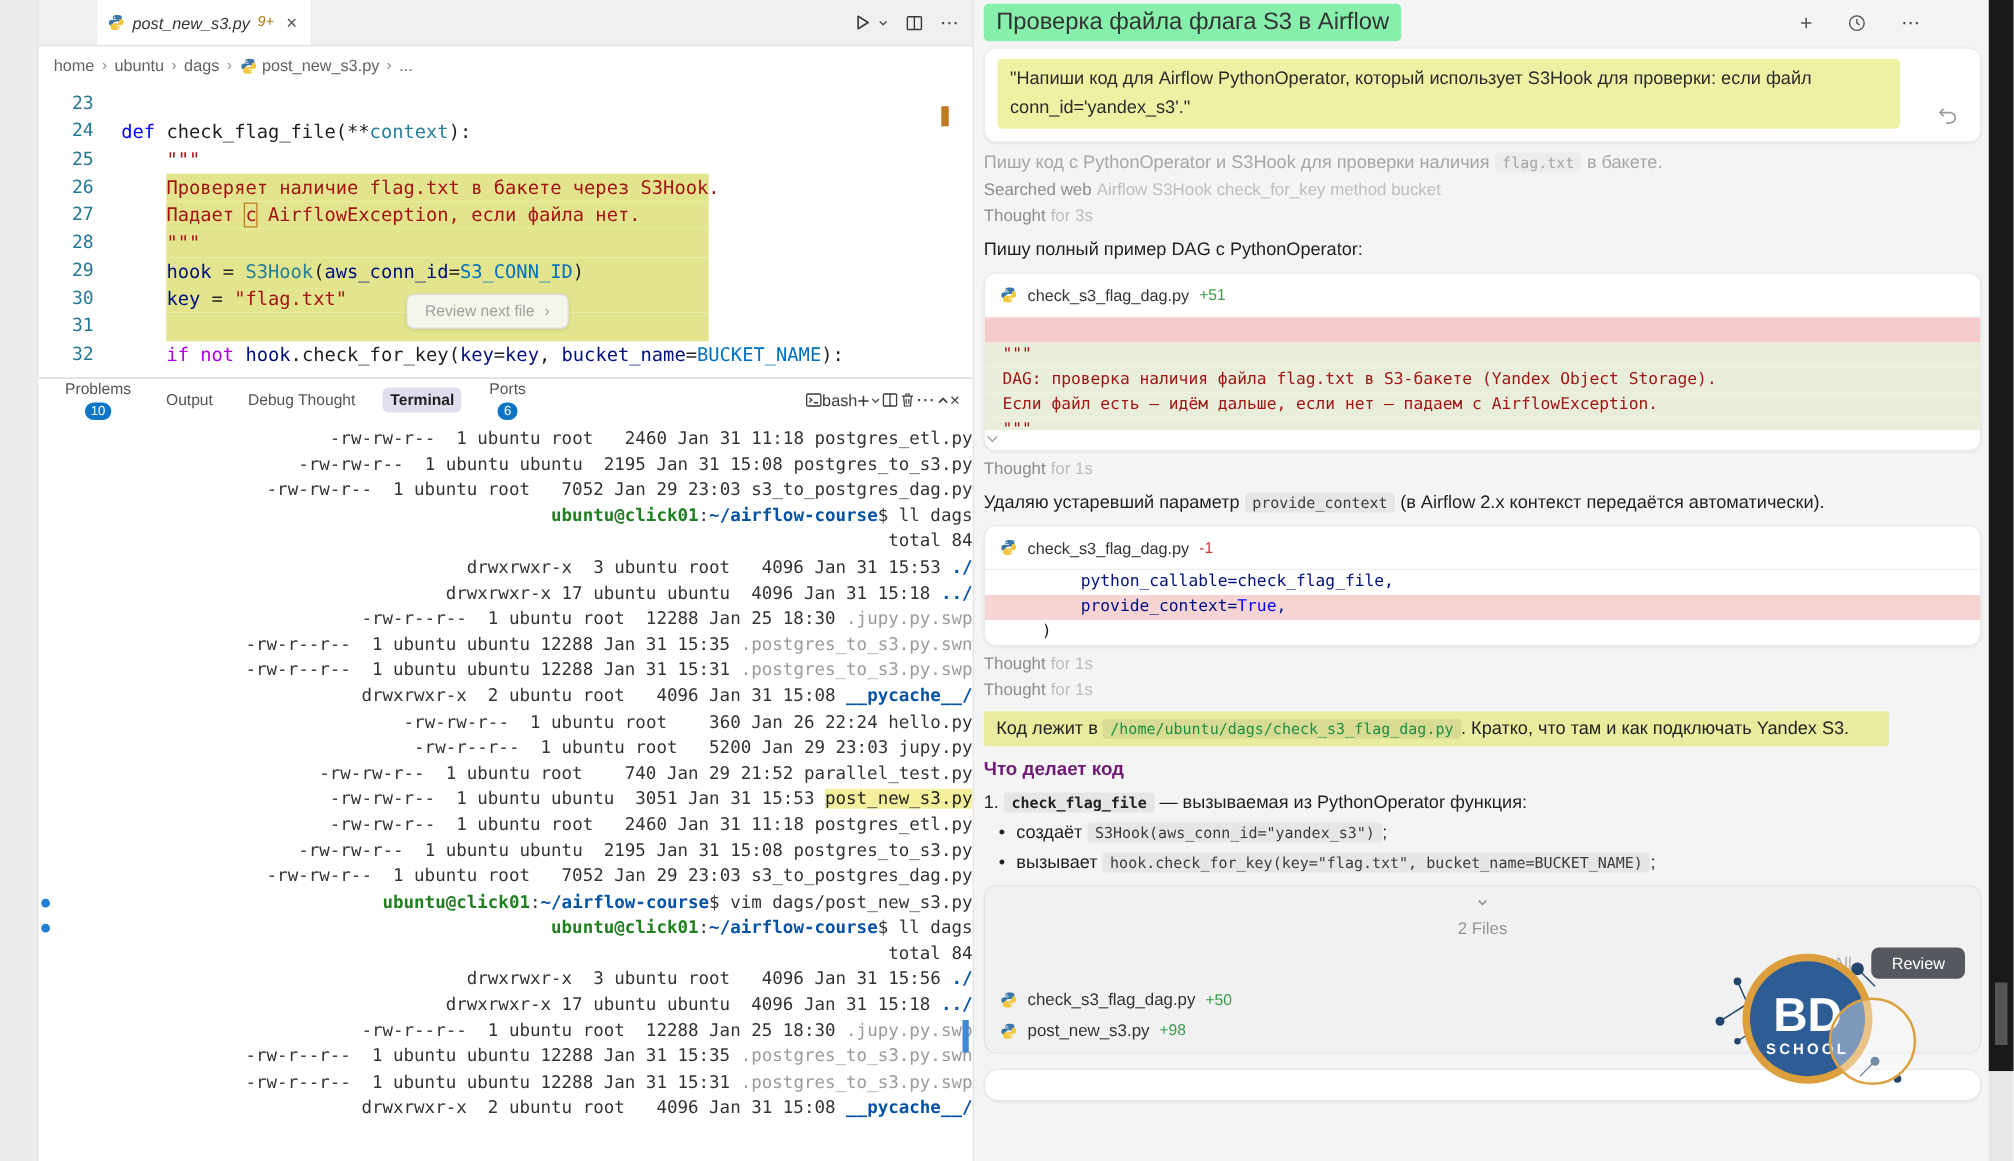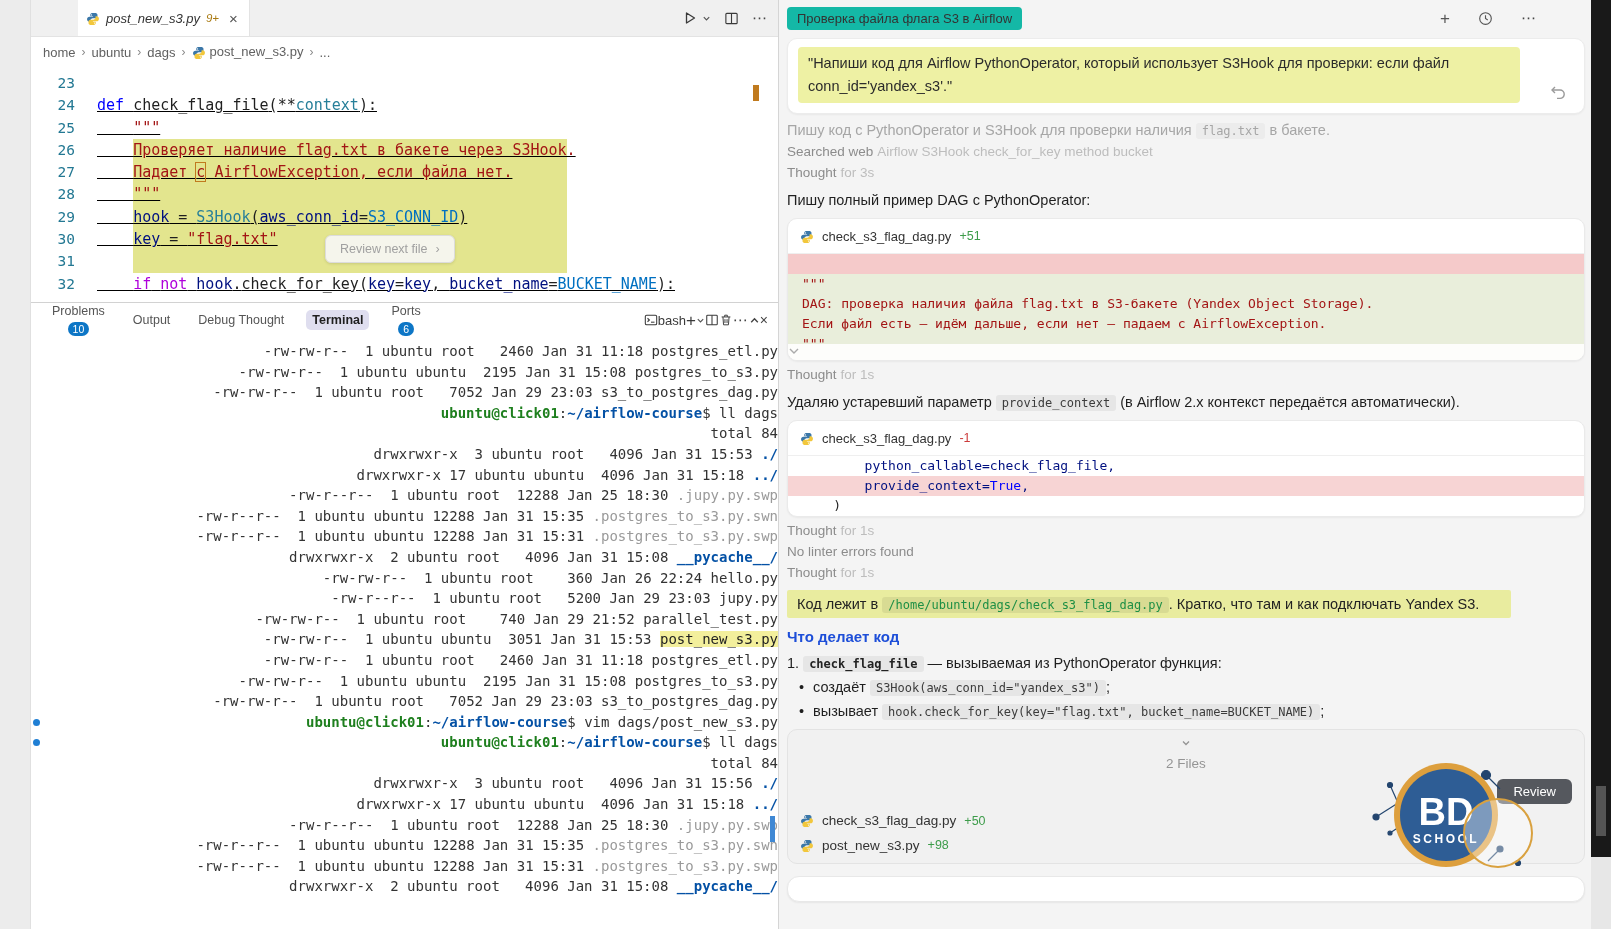--- a/index.html
+++ b/index.html
@@ -12,26 +12,26 @@
   .tabbar{height:36px;background:#f0f0f0;border-bottom:1px solid #e3e3e3;display:flex;align-items:stretch;position:relative;}
   .tab{margin-left:47px;width:155px;background:#fff;display:flex;align-items:center;gap:6px;padding:0 8px;border-right:1px solid #e3e3e3;}
   .tab-title{font-style:italic;font-size:13px;color:#333;}
   .tab-badge{font-size:11.5px;color:#a97a12;font-style:italic;}
   .tab-close{color:#555;font-size:15px;margin-left:4px;cursor:pointer;}
   .tab-actions{position:absolute;right:10px;top:0;height:36px;display:flex;align-items:center;gap:13px;color:#3a3a3a;}
   .mini-chev{font-size:9px;color:#555;margin-left:-9px;}
   .dots{font-size:15px;color:#444;letter-spacing:1px;}
   .breadcrumb{height:30px;display:flex;align-items:center;padding-left:12px;font-size:13px;color:#616161;gap:6px;background:#fff;}
   .bc-sep{color:#8a8a8a;font-size:12px;}
-  .bc-item{display:flex;align-items:flex-start;gap:4px;}
+  .bc-item{display:flex;align-items:flex-end;gap:4px;}
   
   .editor-body{position:relative;height:236px;background:#fff;overflow:hidden;padding-top:5px;}
   .code-row{display:flex;height:22.3px;line-height:22.3px;position:relative;font-family:"DejaVu Sans Mono",monospace;font-size:15px;white-space:pre;}
   .gutter{width:44px;text-align:right;color:#237893;flex:none;font-size:14.5px;}
-  .code-text{padding-left:22px;position:relative;z-index:2;text-decoration:underline;}
+  .code-text{padding-left:22px;position:relative;z-index:2;}
   .hl-band{position:absolute;left:102px;width:434px;top:0;bottom:0;background:#e3e58e;z-index:1;}
   .k1{color:#0000ff}.k2{color:#af00db}.st{color:#a31515}.vr{color:#001080}.ty{color:#267f99}.cn{color:#0070c1}.fn{color:#1f1f1f}.pl{color:#1f1f1f}
   .cur{outline:1px solid #c07a1e;}
   .review-btn{position:absolute;left:294px;top:168px;z-index:5;background:rgba(246,246,244,.92);border:1px solid #dcdcdc;border-radius:6px;box-shadow:0 1px 3px rgba(0,0,0,.12);padding:6px 14px;font-size:12.5px;color:#a0a0a0;display:flex;gap:8px;align-items:center;}
   .ruler-marker{position:absolute;left:722px;top:18px;width:6px;height:16px;background:#c07a1e;z-index:6;}
   
   .panel{position:absolute;left:0;right:0;top:302px;bottom:0;border-top:1px solid #d2d2d2;background:#fff;}
   .panel-header{height:34px;display:flex;align-items:center;padding:0 10px 0 15px;}
   .ptab{font-size:12.5px;color:#555;margin-right:16px;display:flex;align-items:center;gap:4px;padding:3px 6px;border-radius:5px;flex-direction:column;}
   .ptab.active{background:#dfdeef;color:#1f1f1f;font-weight:bold;}
@@ -43,21 +43,21 @@
   .term{position:relative;padding:4px 0 0 14px;font-family:"DejaVu Sans Mono",monospace;font-size:14px;line-height:20.6px;color:#333;white-space:pre;overflow:hidden;height:559px;}
   .tline{position:relative;text-align:right;}
   .tline.dot::before{content:"";position:absolute;left:-12px;top:7px;width:7px;height:7px;border-radius:50%;background:#1f7fd4;}
   .tg{color:#1e7f1e;font-weight:bold}.tb{color:#0451a5;font-weight:bold}
   .tdim{color:#9a9a9a}.tdir{color:#0451a5;font-weight:bold}
   .thl{background:#f3ef9c;color:#1f1f1f;}
   .term-scroll-marker{position:absolute;right:3px;top:513px;width:5px;height:26px;background:#3f88d4;}
   
   .chat{position:absolute;left:779px;top:0;width:812px;height:929px;background:#f4f4f4;padding:0 6px 0 8px;box-sizing:border-box;overflow:hidden;}
   .chat-header{height:36px;display:flex;align-items:center;}
-  .chat-title{background:#14b8a6;border-radius:4px;padding:4px 10px;font-size:13px;color:#333;text-align:center;}
+  .chat-title{background:#86efac;border-radius:4px;padding:4px 10px;font-size:19px;color:#333;text-align:center;}
   .chat-hicons{margin-left:auto;display:flex;align-items:center;gap:28px;margin-right:48px;color:#555;}
   .user-card{background:#fff;border:1px solid #ececec;border-radius:10px;box-shadow:0 1px 2px rgba(0,0,0,.05);padding:8px 64px 10px 10px;position:relative;margin-top:2px;}
   .user-hl{background:#eef1a4;border-radius:4px;padding:5px 10px;}
   .user-hl div{font-size:14.5px;line-height:23px;color:#2b2b2b;}
   .undo-ic{position:absolute;right:18px;bottom:12px;}
   .dimrich{margin-top:8px;font-size:14.5px;color:#a6a6a6;}
   .meta{margin-top:6px;font-size:13.5px;}
   .meta .ma{color:#8c8c8c}.meta .mb{color:#bdbdbd;margin-left:4px}
   .para{margin-top:12px;font-size:14.5px;color:#1f1f1f;}
   .chip{font-family:"DejaVu Sans Mono",monospace;font-size:12px;background:#e6e6e6;color:#3c3c3c;border-radius:3px;padding:1px 6px;}
@@ -69,21 +69,21 @@
   .diff-file{font-size:13px;color:#333;}
   .badge-add{color:#3d9c4a;font-size:12.5px;}
   .badge-del{color:#cc3b3b;font-size:12.5px;}
   .diff-row{font-family:"DejaVu Sans Mono",monospace;font-size:13px;line-height:20px;padding-left:14px;white-space:pre;}
   .diff-row.red{background:#f5caca;min-height:20px;}
   .diff-row.green{background:#e9eedb;}
   .diff-row.red2{background:#f7d4d4;}
   .diff-row.cut{height:10px;overflow:hidden;}
   .diff-chevron{text-align:center;padding:2px 0 4px;background:#fdfdfb;}
   .hlrich{margin-top:10px;margin-right:74px;background:#e9ec9f;padding:6px 10px;font-size:14.5px;color:#222;border-radius:2px;}
-  .heading{margin-top:10px;font-size:15px;font-weight:bold;color:#1d4ed8;}
+  .heading{margin-top:10px;font-size:15px;font-weight:bold;color:#701a75;}
   .olitem{margin-top:10px;font-size:14.5px;color:#1f1f1f;}
   .bullet{margin-top:8px;font-size:14.5px;color:#1f1f1f;padding-left:26px;position:relative;}
   .bullet::before{content:"•";position:absolute;left:12px;}
   .files-panel{margin-top:10px;background:#f1f1f1;border:1px solid #e3e3e3;border-radius:10px;padding:8px 12px 10px;}
   .files-head{display:flex;align-items:center;gap:8px;flex-direction:column;}
   .files-count{font-size:13.5px;color:#949494;}
   .files-right{margin-left:auto;display:flex;align-items:center;gap:16px;}
   .undo-all{font-size:13.5px;color:#b0b0b0;}
   .review-btn2{background:#55585e;color:#fff;font-size:13px;border-radius:6px;padding:5px 16px;}
   .file-row{display:flex;align-items:center;gap:8px;margin-top:9px;font-size:13.5px;color:#333;}
@@ -309,21 +309,20 @@
                 <circle cx="9.7" cy="12.6" r=".7" fill="#fff"></circle>
               </svg></span>
             <span class="diff-file">check_s3_flag_dag.py</span>
             <span class="badge-del">-1</span>
           </div>
           <div class="diff-row"><span class="vr">        python_callable=check_flag_file,</span></div>
           <div class="diff-row red2"><span class="vr">        provide_context=</span><span class="k1">True</span><span class="vr">,</span></div>
           <div class="diff-row"><span class="pl">    )</span></div>
         </div>
         <div class="meta"><span class="ma">Thought</span><span class="mb">for 1s</span></div>
-        <div class="meta"><span class="ma">No linter errors found</span></div>
         <div class="meta"><span class="ma">Thought</span><span class="mb">for 1s</span></div>
         <div class="hlrich"><span>Код лежит в </span><span class="chip path">/home/ubuntu/dags/check_s3_flag_dag.py</span><span>. Кратко, что там и как подключать Yandex S3.</span></div>
         <div class="heading">Что делает код</div>
         <div class="olitem"><span>1. </span><span class="chip bold">check_flag_file</span><span> — вызываемая из PythonOperator функция:</span></div>
         <div class="bullet"><span>создаёт </span><span class="chip">S3Hook(aws_conn_id="yandex_s3")</span><span>;</span></div>
         <div class="bullet"><span>вызывает </span><span class="chip">hook.check_for_key(key="flag.txt", bucket_name=BUCKET_NAME)</span><span>;</span></div>
       </div>
 
     <div class="files-panel">
       <div class="files-head">

